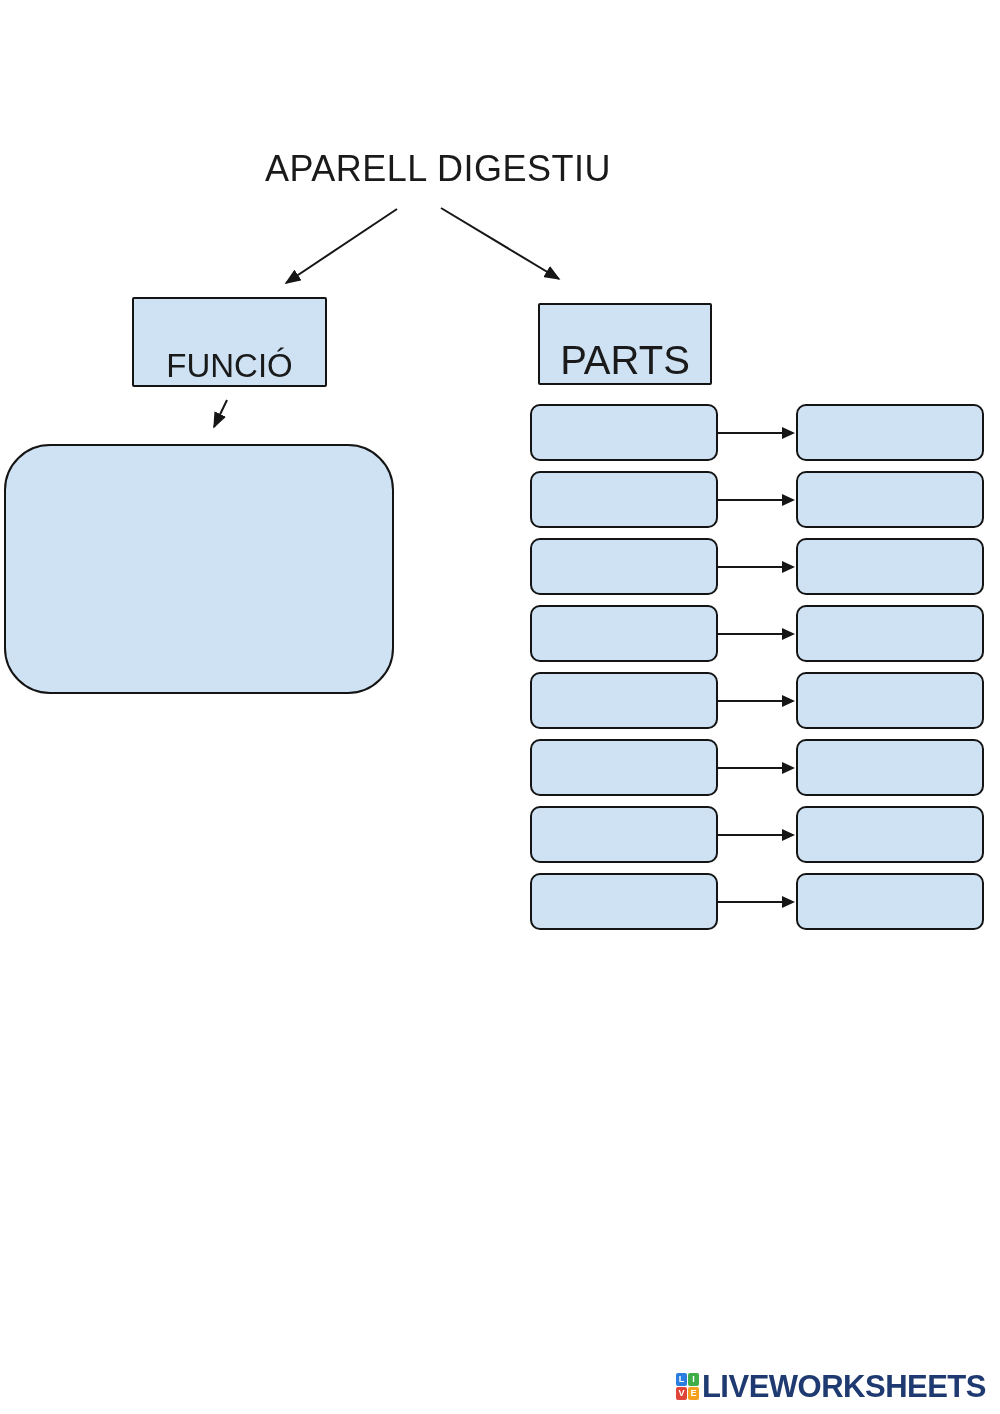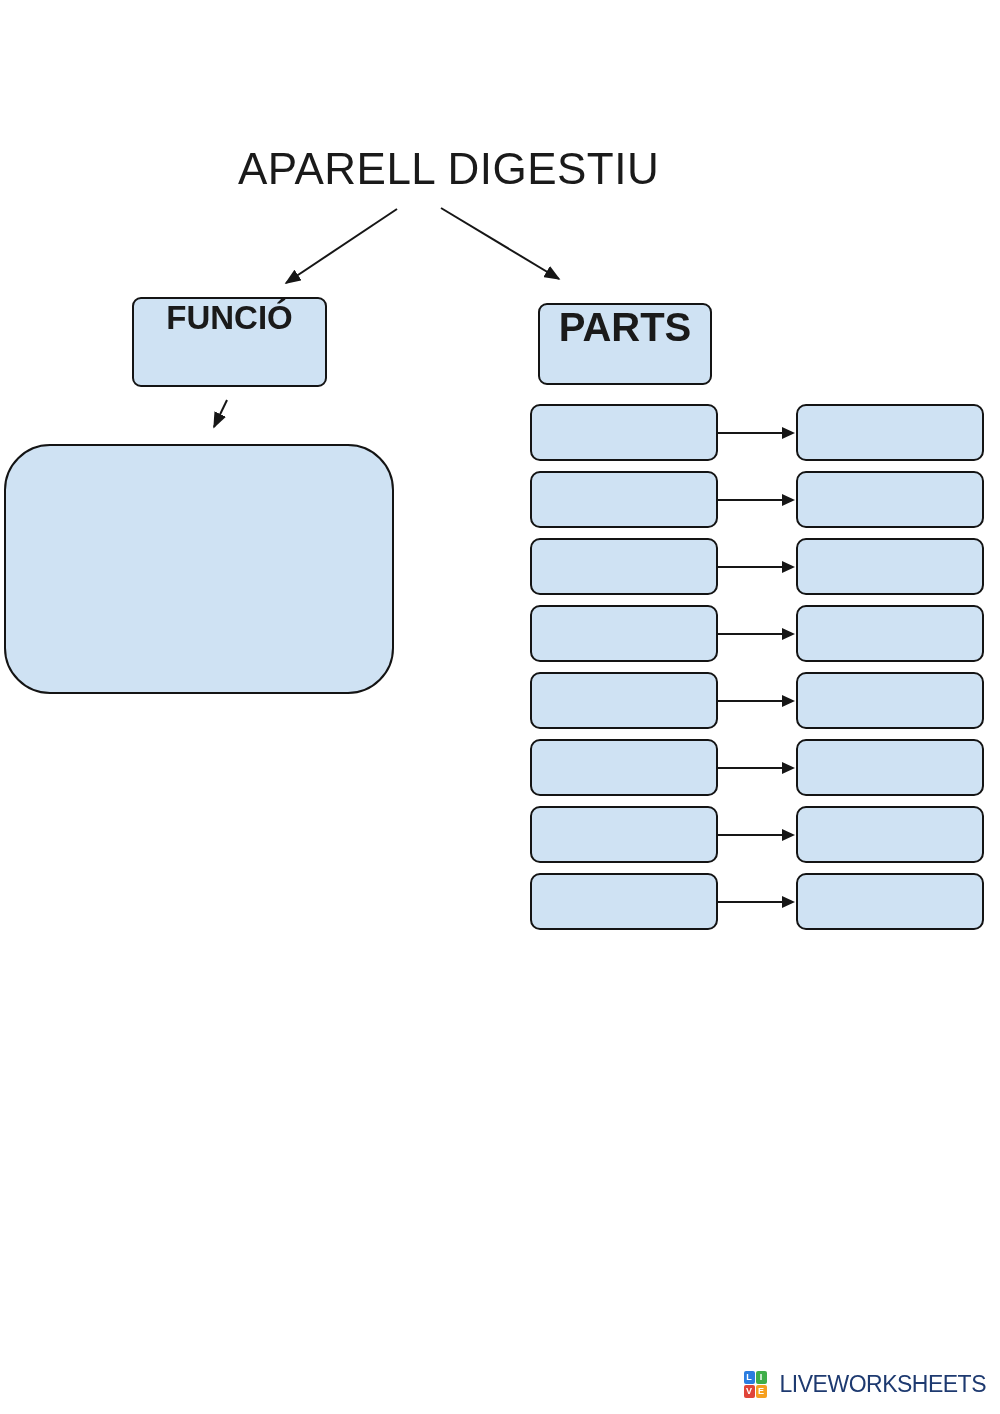--- a/index.html
+++ b/index.html
@@ -23,36 +23,35 @@
     position:absolute;
     left:0;top:0;
     width:1000px;height:1414px;
     pointer-events:none;
   }
   .title{
     position:absolute;
     left:238px;top:150px;
     width:400px;
     text-align:center;
-    font-size:44px;
+    font-size:36px;
     line-height:38px;
     color:var(--ink);
     letter-spacing:0.5px;
     white-space:nowrap;
   }
   .labelbox{
     position:absolute;
     display:flex;
-    align-items:flex-start;
+    align-items:flex-end;
     justify-content:center;
     background:var(--box-fill);
     border:2px solid var(--box-border);
-    border-radius:9px;
+    border-radius:2px;
     color:var(--ink);
-    font-weight:bold;
   }
   .funcio{
     left:132px;top:297px;
     width:195px;height:90px;
     font-size:33px;
   }
   .parts{
     left:538px;top:303px;
     width:174px;height:82px;
     font-size:40px;
@@ -127,26 +126,25 @@
     display:flex;
     align-items:center;
     justify-content:center;
     color:#fff;
     font-size:9px;
     font-weight:bold;
     border-radius:2px;
     line-height:1;
   }
   .logo-text{
-    font-size:23px;
-    font-weight:normal;
+    font-size:31px;
+    font-weight:bold;
     color:var(--logo-blue);
     letter-spacing:-0.5px;
     line-height:1;
-    margin-left:10px;
   }
 </style>
 </head>
 <body>
 
 <div class="page">
 
   <svg class="arrows" viewBox="0 0 1000 1414" xmlns="http://www.w3.org/2000/svg">
     <defs>
       <marker id="ah" viewBox="0 0 10 8" refX="9" refY="4" markerWidth="8" markerHeight="6.5" orient="auto">

